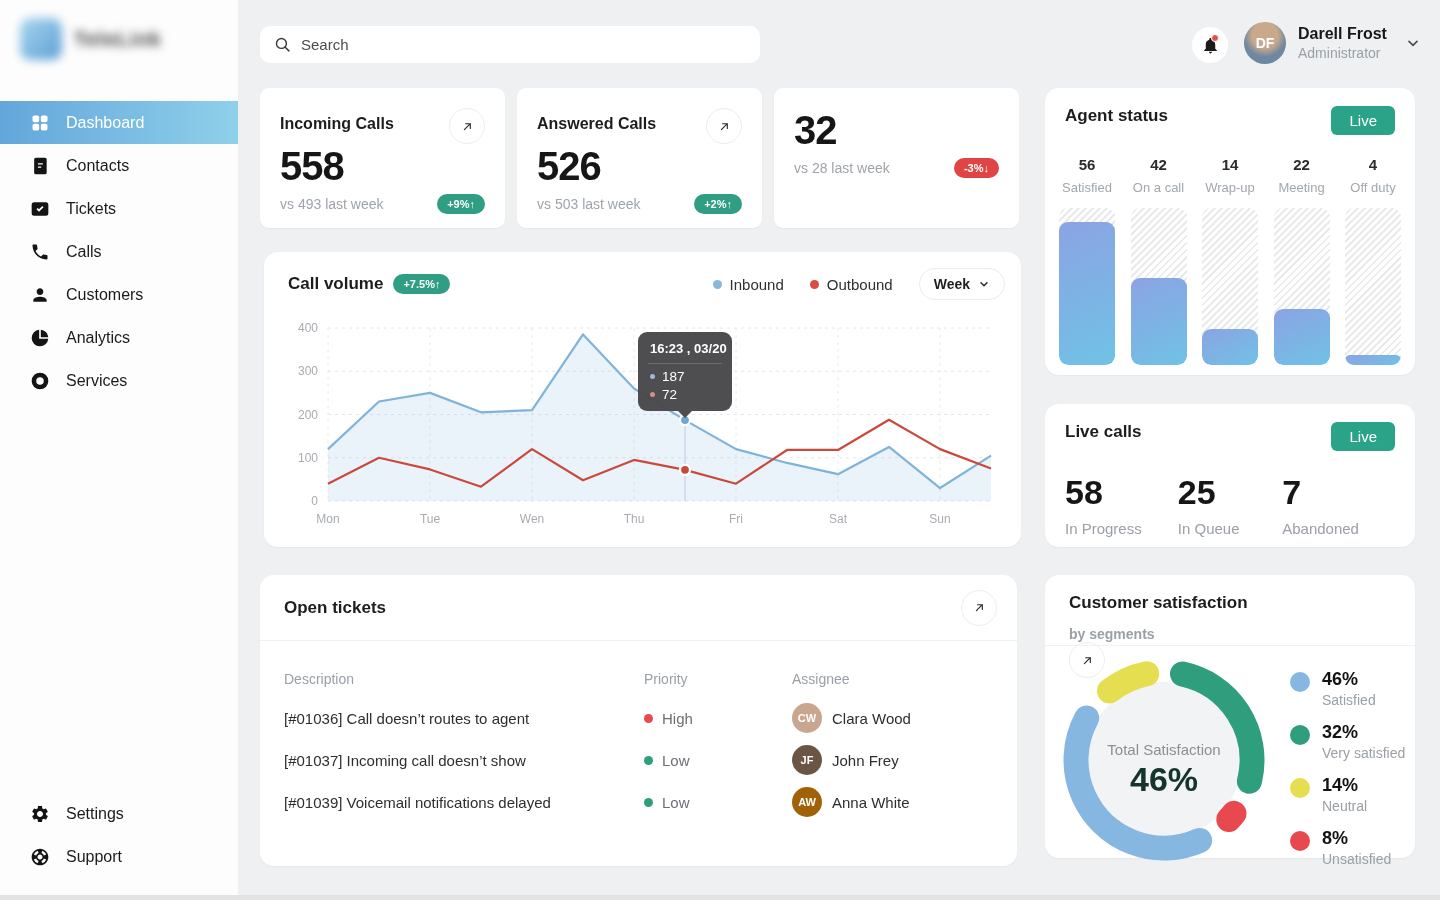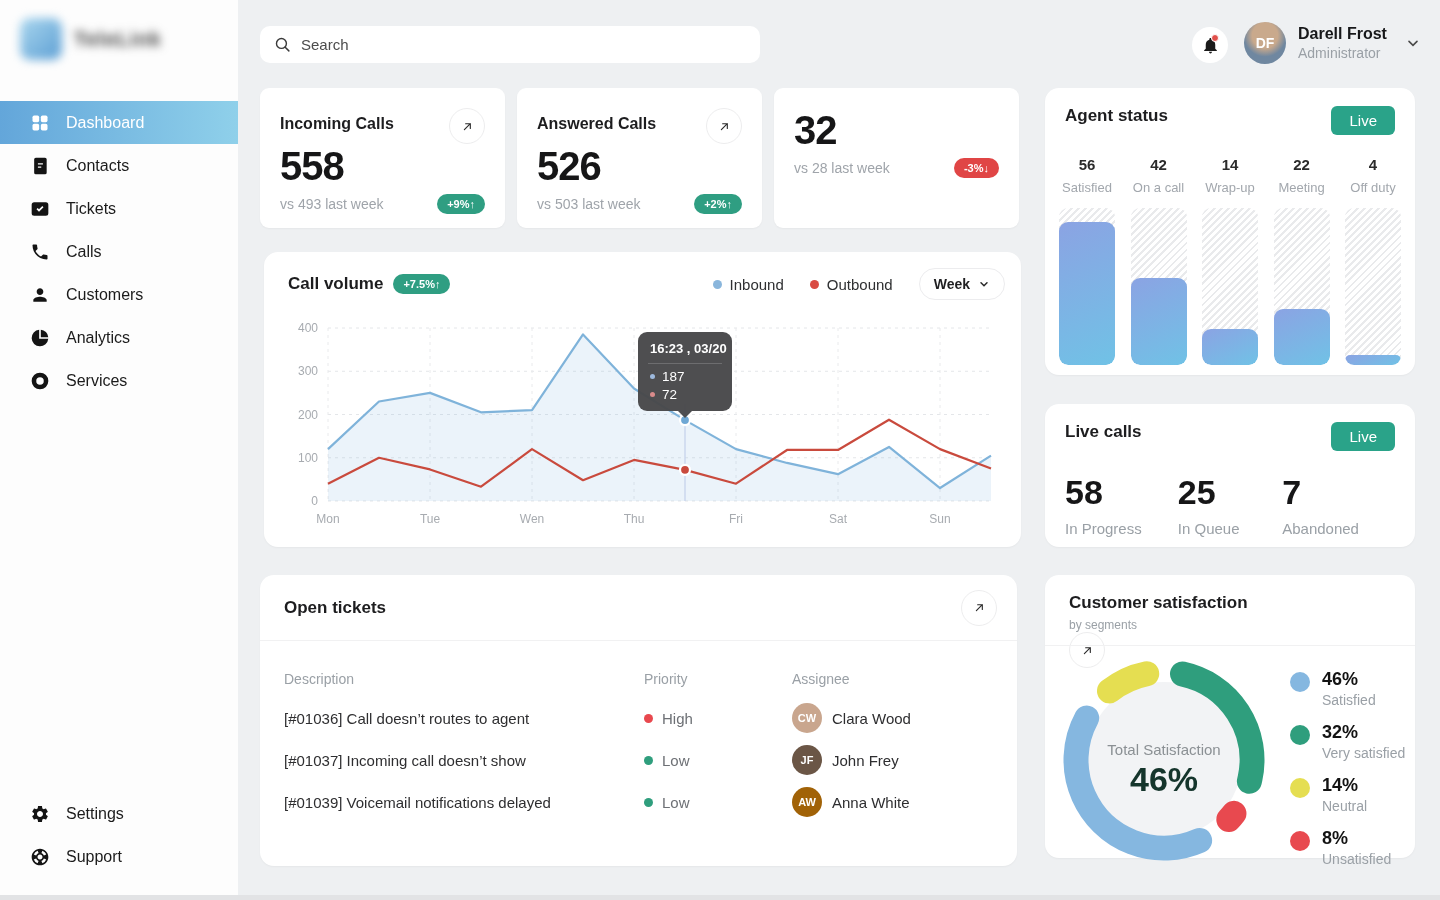--- a/index.html
+++ b/index.html
@@ -88,21 +88,21 @@
   .t-row { display:grid; grid-template-columns:360px 148px 1fr; align-items:center; height:42px; font-size:15px; color:#2e2e30; cursor:pointer; }
   .t-headrow { color:#9aa0a6; font-size:14px; height:36px; cursor:default; }
   .prio { display:flex; gap:9px; align-items:center; color:#6d7075; }
   .prio-dot { width:9px; height:9px; border-radius:50%; }
   .assignee { display:flex; gap:10px; align-items:center; }
   .mini-avatar { width:30px; height:30px; border-radius:50%; font-size:11px; font-weight:700; color:#fff; display:flex; align-items:center; justify-content:center; flex:none; }
 
   
   .sat { left:1045px; top:575px; width:370px; height:283px; }
   .sat-head { padding:18px 20px 0 24px; display:flex; justify-content:space-between; align-items:flex-start;flex-direction:column; }
-  .sat-sub { font-size:12px; color:#9aa0a6; margin-top:5px; }
+  .sat-sub { font-size:14px; color:#9aa0a6; margin-top:13px;font-weight:bold; }
   .sat-div { position:absolute; top:70px; left:0; right:0; height:1px; background:#f1f1f2; }
   #donut { position:absolute; left:14px; top:80px; }
   .donut-center { position:absolute; left:44px; top:166px; width:150px; text-align:center; }
   .dc-label { font-size:15px; color:#8b9094; }
   .dc-value { font-size:34px; font-weight:800; color:#15352c; margin-top:2px; }
   .sat-legend { position:absolute; left:245px; top:94px; }
   .leg-item { display:flex; gap:12px; margin-bottom:14px; }
   .leg-dot { width:20px; height:20px; border-radius:50%; margin-top:3px; flex:none; }
   .leg-pct { font-size:18px; font-weight:800; color:#131313; }
   .leg-lab { font-size:14px; color:#9aa0a6; margin-top:2px; white-space:nowrap; }

